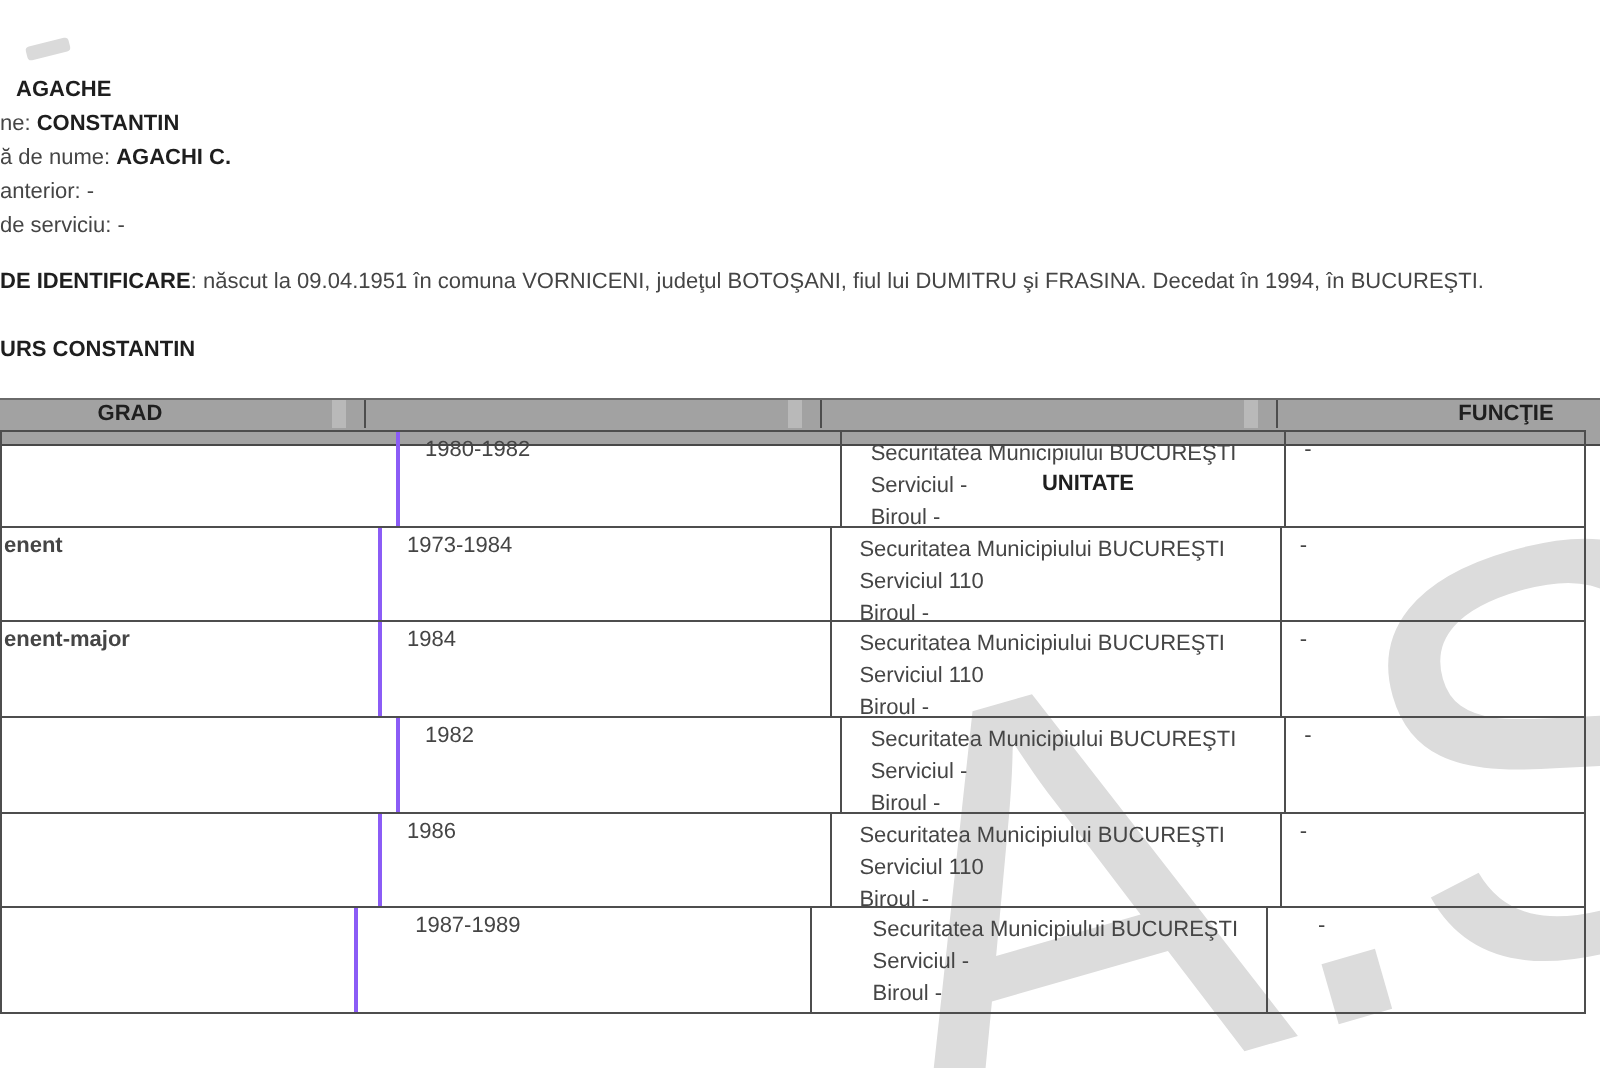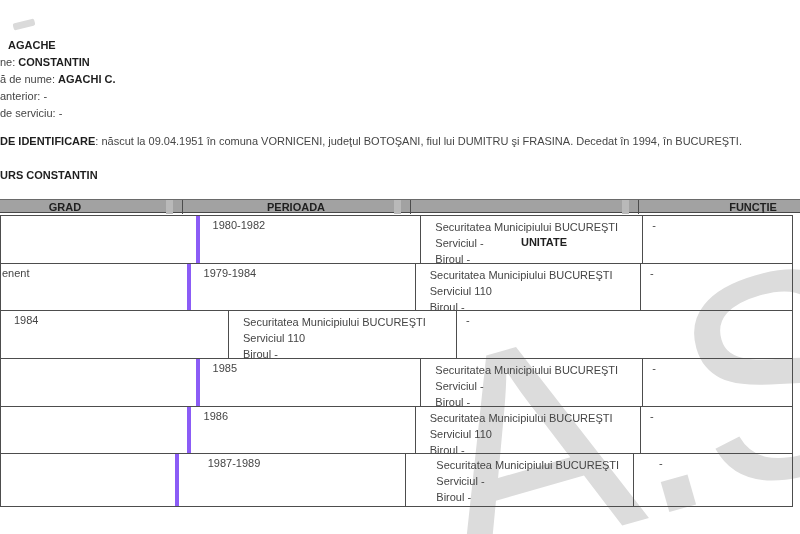--- a/index.html
+++ b/index.html
@@ -31,21 +31,21 @@
   .l-surname{top:38px;left:8px;}
   .l-first{top:55px;}
   .l-alt{top:72px;text-align:right;}
   .l-ant{top:89px;}
   .l-serv{top:106px;}
   .l-ident{top:134px;}
   .l-section{top:168px;}
 
   
   .thead{
-    position:absolute;left:0;top:199px;width:800px;height:14px;
+    position:absolute;left:0;top:199px;width:800px;height:24px;
     background:#a2a2a2;border-top:1px solid #6a6a6a;border-bottom:1px solid #474747;
     box-sizing:border-box;
   }
   .thead .hlabel{
     position:absolute;top:0;height:14px;line-height:14px;
     font-size:11px;font-weight:bold;color:#1f1f1f;text-align:center;
   }
   .h-grad{left:0;width:130px;}
   .h-perioada{left:182px;width:228px;}
   .h-unitate{left:430px;width:228px;margin-top:35px;}
@@ -54,21 +54,21 @@
   .thead .vlight{position:absolute;top:0;width:7px;height:14px;background:#b9b9b9;}
 
   
   .tbody{
     position:absolute;left:0;top:215px;width:793px;height:292px;
     box-sizing:border-box;
     border-top:1px solid #4d4d4d;border-left:1px solid #4d4d4d;border-right:1px solid #4d4d4d;
   }
   .trow{display:flex;box-sizing:border-box;border-bottom:1px solid #4d4d4d;}
   .trow .cell{box-sizing:border-box;font-size:11px;color:#454545;padding-top:3px;overflow:hidden;}
-  .c-grad{width:192px;border-right:4px solid #8b5cf6;padding-left:1px;font-weight:normal;color:#1e1e1e;}
+  .c-grad{width:192px;border-right:2px solid #8b5cf6;padding-left:1px;font-weight:bold;color:#1e1e1e;}
   .c-perioada{width:228px;border-right:1px solid #4d4d4d;padding-left:13px;}
   .c-unitate{width:228px;border-right:1px solid #4d4d4d;padding-left:14px;line-height:16px;}
   .c-functie{width:153px;padding-left:9px;}
   .r1,.r4{height:48px;padding-left:12px;}
   .r2,.r5{height:47px;}
   .r3{height:48px;}
   .r6{height:53px;border-bottom:1px solid #4d4d4d;gap:16px;}
 </style>
 </head>
 <body>
@@ -101,62 +101,62 @@
     </div>
 
     <div class="thead">
       <div class="vlight" style="left:166px"></div>
       <div class="vlight" style="left:394px"></div>
       <div class="vlight" style="left:622px"></div>
       <div class="vdark" style="left:182px"></div>
       <div class="vdark" style="left:410px"></div>
       <div class="vdark" style="left:638px"></div>
       <div class="hlabel h-grad">GRAD</div>
-      <div class="hlabel h-perioada">PERIOADA</div>
       <div class="hlabel h-unitate">UNITATE</div>
       <div class="hlabel h-functie">FUNCŢIE</div>
     </div>
 
     <div class="tbody">
 
       <div class="trow r1">
         <div class="cell c-grad"></div>
         <div class="cell c-perioada">1980-1982</div>
         <div class="cell c-unitate">
           <div>Securitatea Municipiului BUCUREŞTI</div>
           <div>Serviciul -</div>
           <div>Biroul -</div>
         </div>
         <div class="cell c-functie">-</div>
       </div>
 
       <div class="trow r2">
         <div class="cell c-grad">enent</div>
-        <div class="cell c-perioada">1979-1984</div>
+        <div class="cell c-perioada">1973-1984</div>
         <div class="cell c-unitate">
           <div>Securitatea Municipiului BUCUREŞTI</div>
           <div>Serviciul 110</div>
           <div>Biroul -</div>
         </div>
         <div class="cell c-functie">-</div>
       </div>
 
       <div class="trow r3">
+        <div class="cell c-grad">enent-major</div>
         <div class="cell c-perioada">1984</div>
         <div class="cell c-unitate">
           <div>Securitatea Municipiului BUCUREŞTI</div>
           <div>Serviciul 110</div>
           <div>Biroul -</div>
         </div>
         <div class="cell c-functie">-</div>
       </div>
 
       <div class="trow r4">
         <div class="cell c-grad"></div>
-        <div class="cell c-perioada">1985</div>
+        <div class="cell c-perioada">1982</div>
         <div class="cell c-unitate">
           <div>Securitatea Municipiului BUCUREŞTI</div>
           <div>Serviciul -</div>
           <div>Biroul -</div>
         </div>
         <div class="cell c-functie">-</div>
       </div>
 
       <div class="trow r5">
         <div class="cell c-grad"></div>

